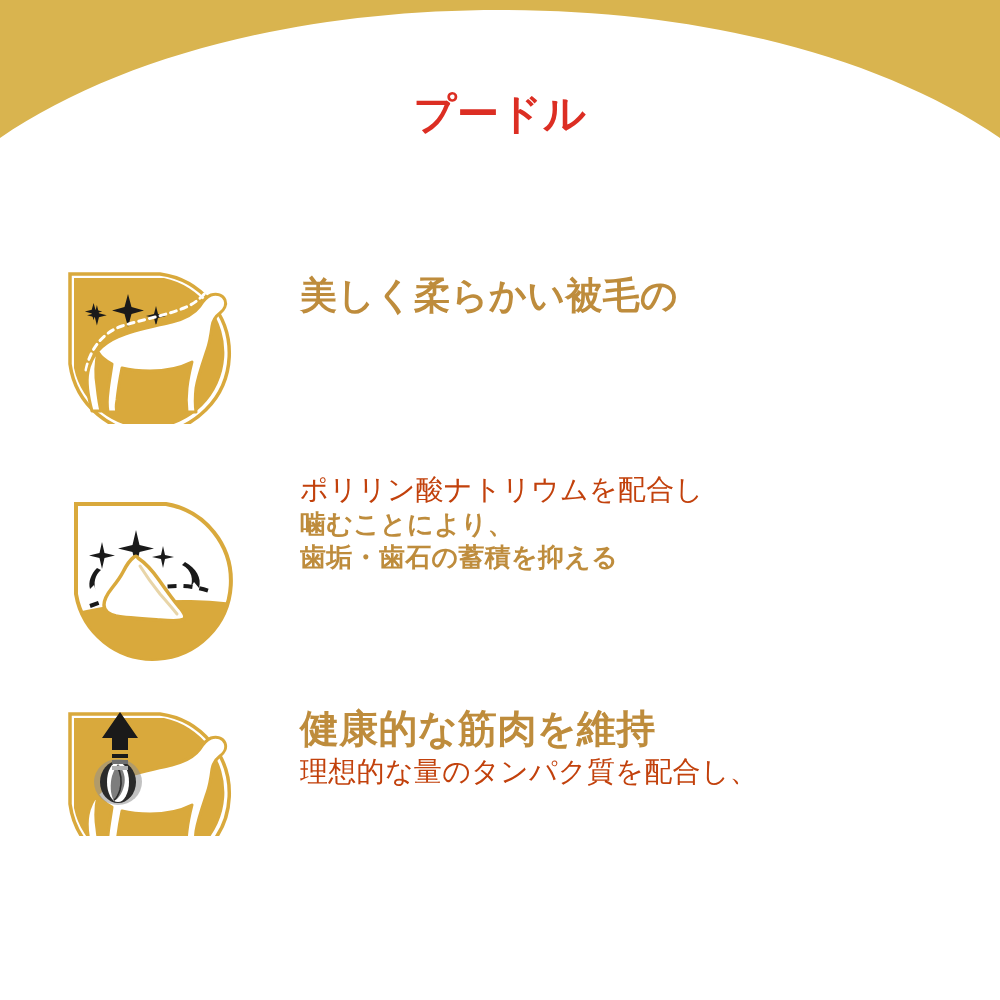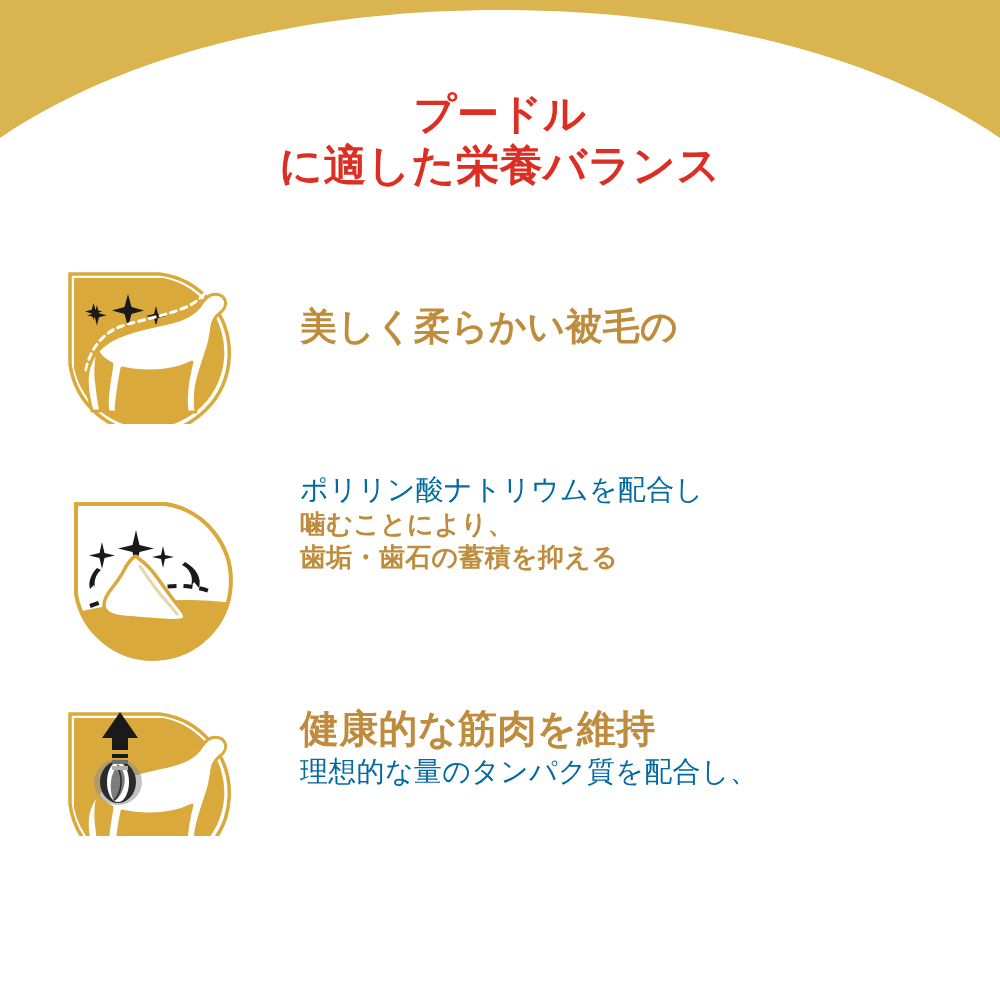--- a/index.html
+++ b/index.html
@@ -81,32 +81,32 @@
   .text-cell {
     flex: 1 1 auto;
     padding-top: 14px;
   }
   .text-line {
     display: block;
     white-space: nowrap;
     line-height: 1.28;
   }
   .text-light {
-    color: #0369a1;
+    color: #c2410c;
     font-size: 28px;
     font-weight: normal;
     letter-spacing: 0.3px;
   }
   .text-bold {
     color: #BE8C3C;
     font-size: 37px;
     font-weight: bold;
     letter-spacing: 0.3px;
   }
-  .row-1 .text-bold { font-size: 37px; margin-top: 31px; }
+  .row-1 .text-bold { font-size: 37px; }
   .row-2 .text-bold { font-size: 26px; }
   .row-3 .text-bold { font-size: 39px; }
 
   
   .footer-rule {
     position: absolute;
     left: 0;
     top: 918px;
     width: 1000px;
     height: 18px;
@@ -143,21 +143,20 @@
 <div id="page">
 
   <div class="top-band">
     <svg width="1000" height="150" viewBox="0 0 1000 150" xmlns="http://www.w3.org/2000/svg">
       <path d="M0,0 L1000,0 L1000,138 C880,56 700,10 500,10 C300,10 120,56 0,138 Z" fill="#D9B44F"></path>
     </svg>
   </div>
 
   <div class="title-block">
     <span class="title-line title-line-1">プードル</span>
-    <span class="title-line title-line-2">に適した栄養バランス</span>
   </div>
 
   <div class="benefits">
 
     <div class="benefit-row row-1">
       <div class="icon-cell">
         <svg width="180" height="160" viewBox="0 0 180 160" xmlns="http://www.w3.org/2000/svg">
 
           <path d="M14,14 L104,14 A76,76 0 1 1 14,104 Z" fill="#D9A93C"></path>
           <path d="M10,10 L100,10 A80,80 0 1 1 10,100 Z" fill="none" stroke="#D9A93C" stroke-width="3.5"></path>

